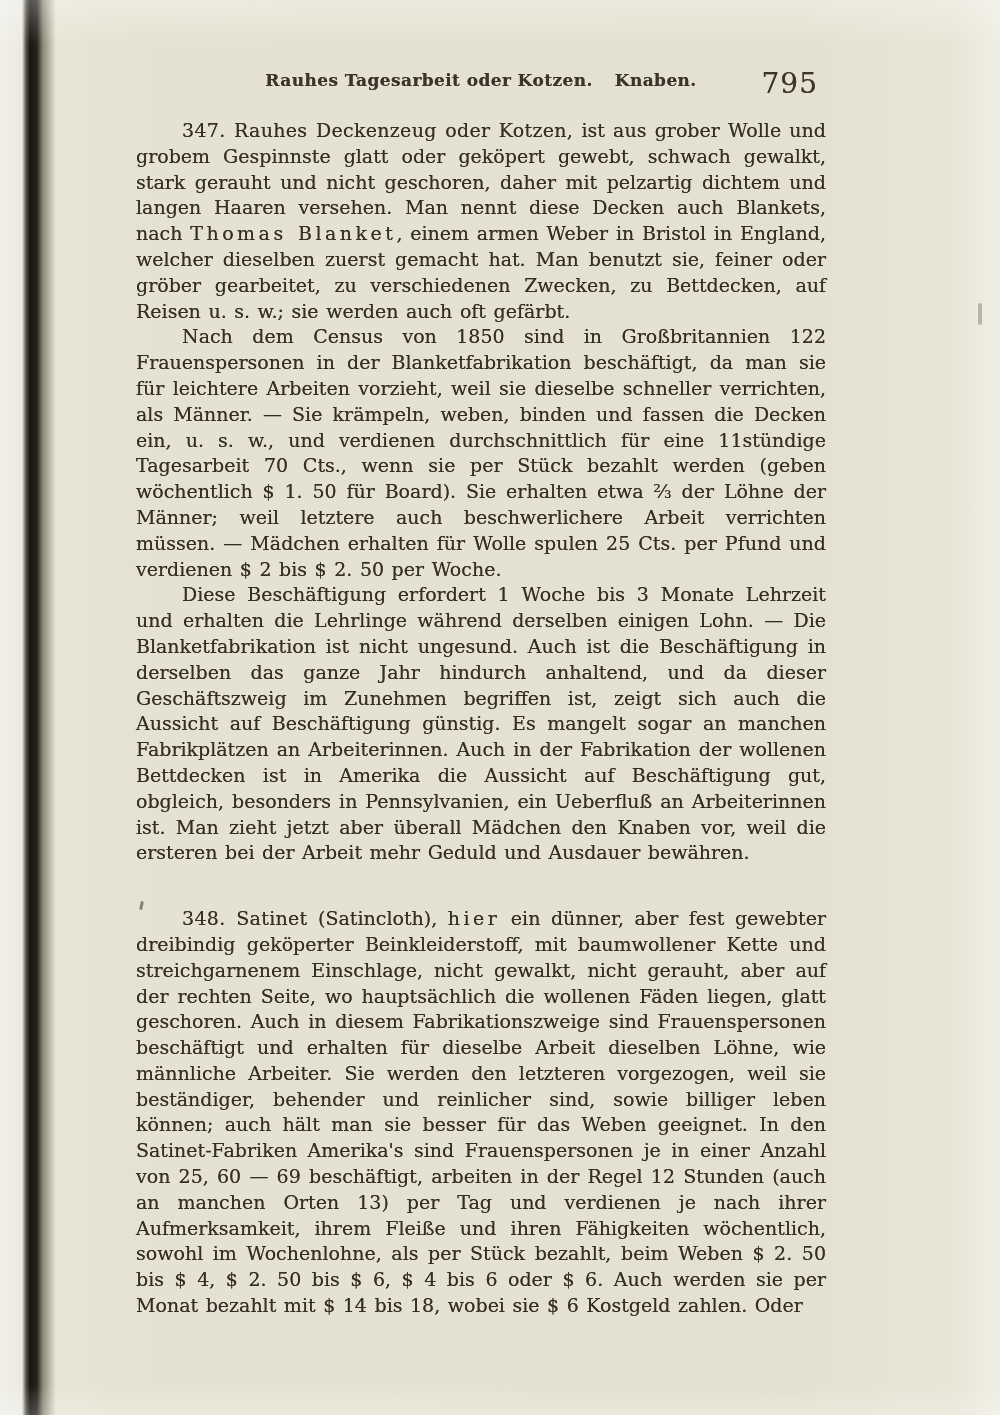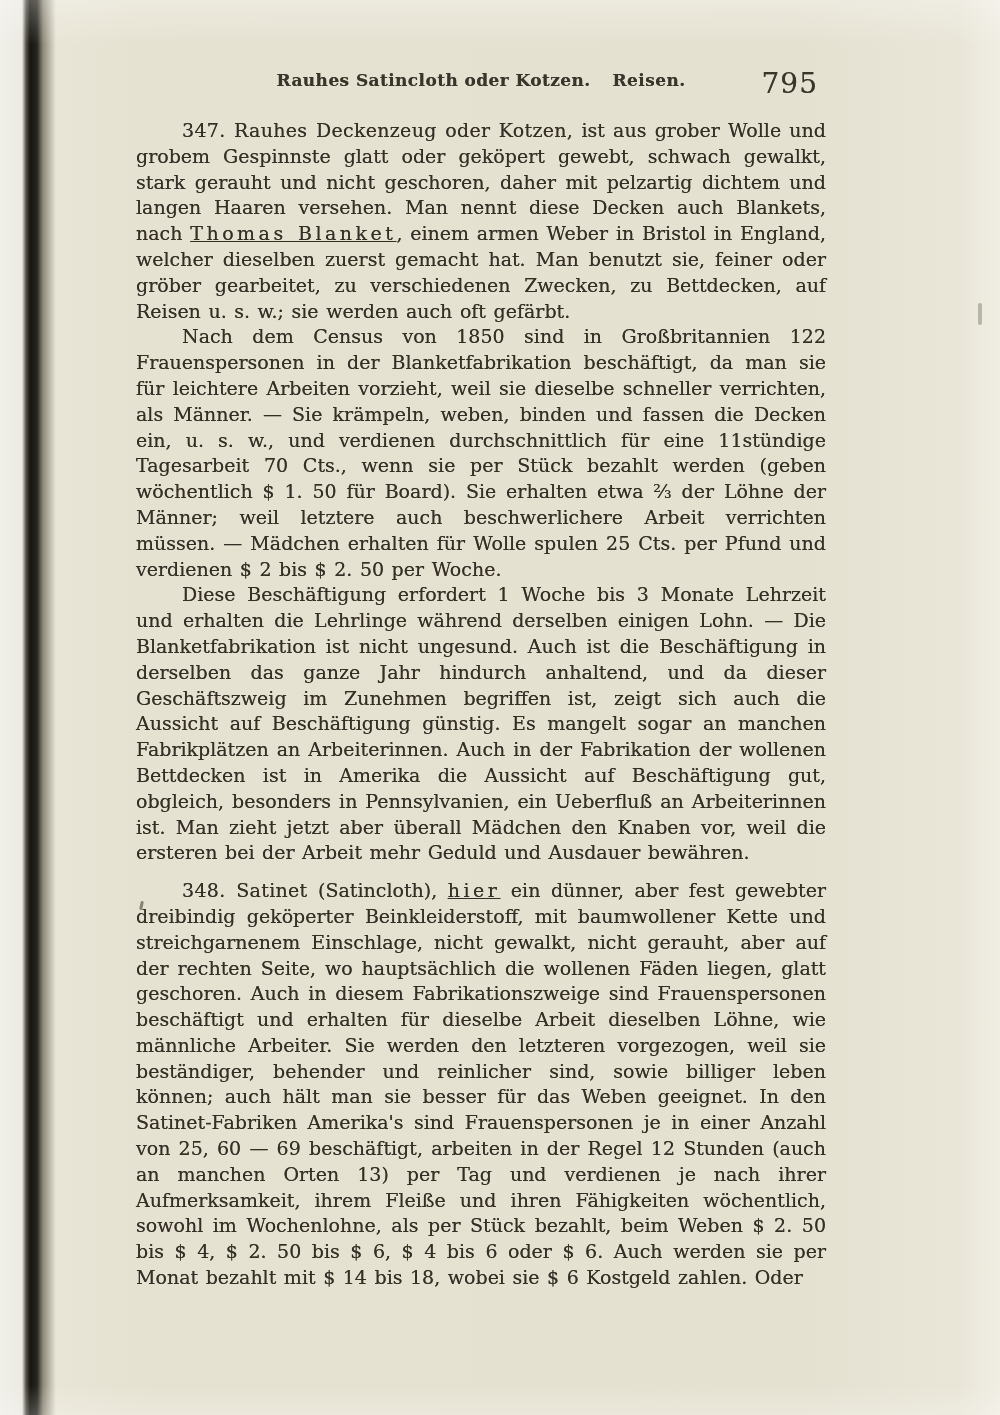--- a/index.html
+++ b/index.html
@@ -37,41 +37,41 @@
     text-shadow: 0 0 0.5px rgba(55,48,38,0.6);
   }
   .text-block {
     position: absolute; left: 136px; top: 118px; width: 690px;
     color: #342e25; font-size: 19px; line-height: 25.8px;
     text-align: justify;
     text-shadow: 0 0 0.6px rgba(52,46,37,0.72);
     word-spacing: 1.5px;
   }
   .para { margin: 0; text-indent: 46px; }
-  .section-gap { margin-top: 12px; }
+  .section-gap { margin-top: 40px; }
   .lead { font-weight: normal; letter-spacing: 0.3px; }
-  .sperr { letter-spacing: 3.5px; text-decoration: underline; }
+  .sperr { letter-spacing: 3.5px; }
   .scan-artifact {
     position: absolute; left: 140px; top: 901px;
     width: 3px; height: 9px; background: rgba(60,52,40,0.55);
     border-radius: 2px; transform: rotate(12deg);
   }
   .edge-smudge {
     position: absolute; right: 18px; top: 303px;
     width: 4px; height: 22px; background: rgba(90,82,66,0.35);
     border-radius: 2px;
   }
 </style>
 </head>
 <body>
 
 <div class="scan">
 
   <div class="running-header">
-    <div class="header-title"><span>Rauhes Satincloth oder Kotzen.</span><span class="title-secondary">Reisen.</span></div>
+    <div class="header-title"><span>Rauhes Tagesarbeit oder Kotzen.</span><span class="title-secondary">Knaben.</span></div>
     <div class="page-number">795</div>
   </div>
 
   <div class="text-block">
 
     <p class="para"><span class="lead">347. Rauhes Deckenzeug oder Kotzen,</span><span> ist aus grober Wolle und grobem Gespinnste glatt oder geköpert gewebt, schwach gewalkt, stark gerauht und nicht geschoren, daher mit pelzartig dichtem und langen Haaren versehen. Man nennt diese Decken auch Blankets, nach </span><span class="sperr">Thomas Blanket</span><span>, einem armen Weber in Bristol in England, welcher dieselben zuerst gemacht hat. Man benutzt sie, feiner oder gröber gearbeitet, zu verschiedenen Zwecken, zu Bettdecken, auf Reisen u. s. w.; sie werden auch oft gefärbt.</span></p>
 
     <p class="para"><span>Nach dem Census von 1850 sind in Großbritannien 122 Frauenspersonen in der Blanketfabrikation beschäftigt, da man sie für leichtere Arbeiten vorzieht, weil sie dieselbe schneller verrichten, als Männer. — Sie krämpeln, weben, binden und fassen die Decken ein, u. s. w., und verdienen durchschnittlich für eine 11stündige Tagesarbeit 70 Cts., wenn sie per Stück bezahlt werden (geben wöchentlich $ 1. 50 für Board). Sie erhalten etwa ⅔ der Löhne der Männer; weil letztere auch beschwerlichere Arbeit verrichten müssen. — Mädchen erhalten für Wolle spulen 25 Cts. per Pfund und verdienen $ 2 bis $ 2. 50 per Woche.</span></p>
 
     <p class="para"><span>Diese Beschäftigung erfordert 1 Woche bis 3 Monate Lehrzeit und erhalten die Lehrlinge während derselben einigen Lohn. — Die Blanketfabrikation ist nicht ungesund. Auch ist die Beschäftigung in derselben das ganze Jahr hindurch anhaltend, und da dieser Geschäftszweig im Zunehmen begriffen ist, zeigt sich auch die Aussicht auf Beschäftigung günstig. Es mangelt sogar an manchen Fabrikplätzen an Arbeiterinnen. Auch in der Fabrikation der wollenen Bettdecken ist in Amerika die Aussicht auf Beschäftigung gut, obgleich, besonders in Pennsylvanien, ein Ueberfluß an Arbeiterinnen ist. Man zieht jetzt aber überall Mädchen den Knaben vor, weil die ersteren bei der Arbeit mehr Geduld und Ausdauer bewähren.</span></p>

